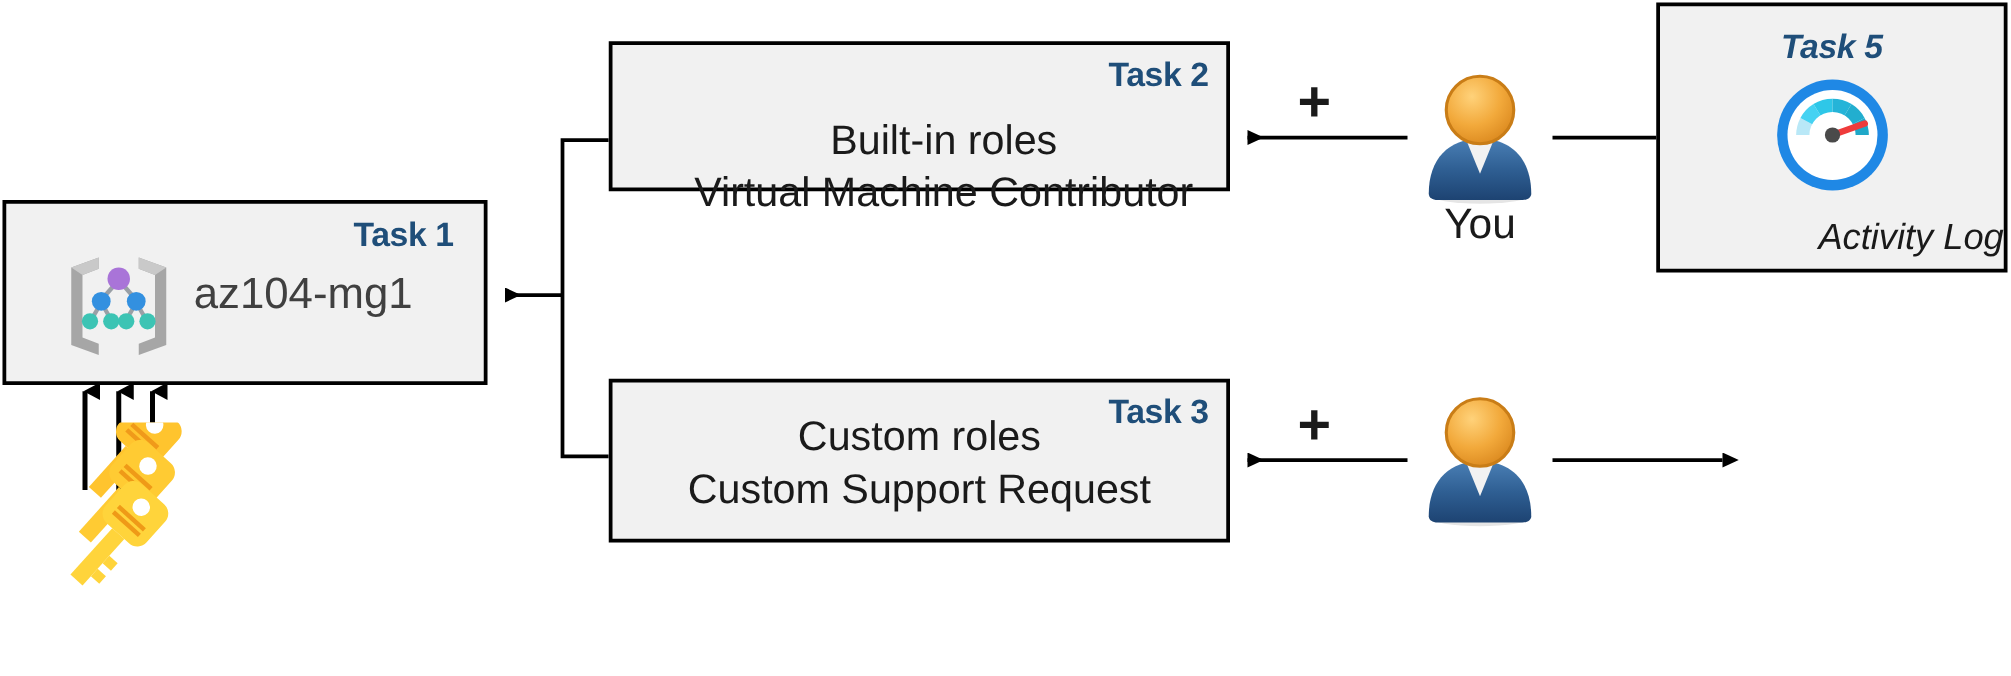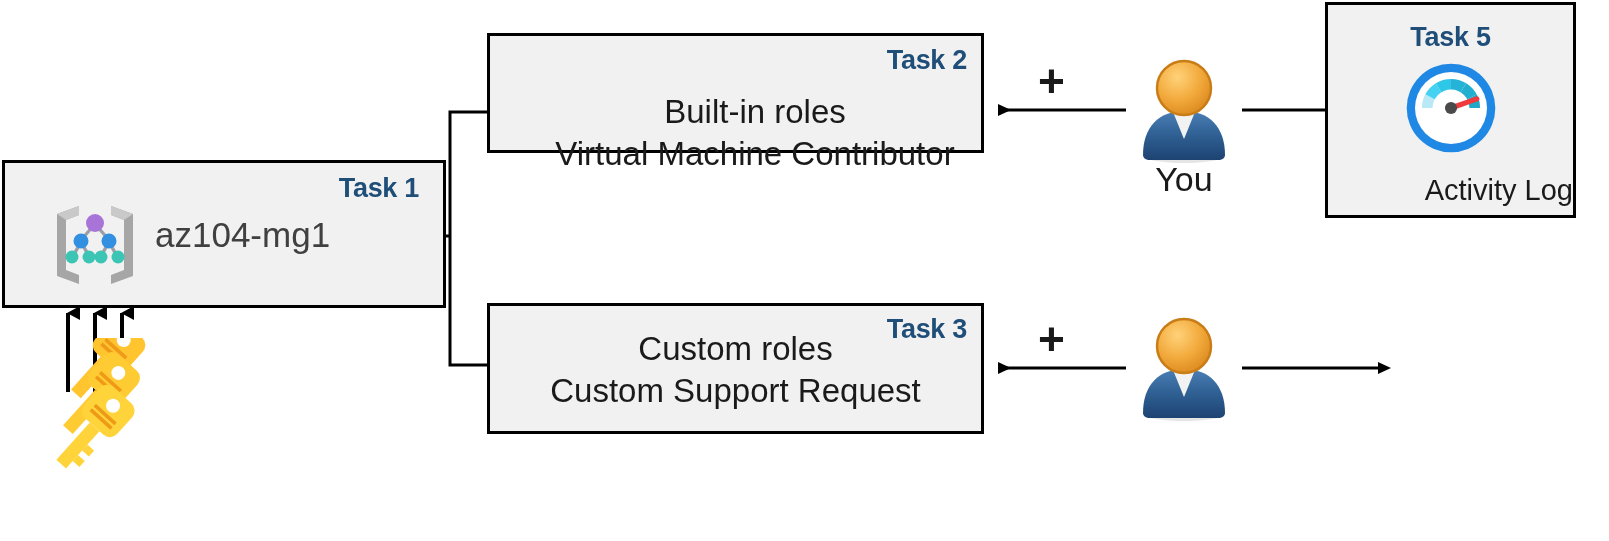--- a/index.html
+++ b/index.html
@@ -40,42 +40,42 @@
     right: 0;
     text-align: center;
     color: #1a1a1a;
     font-size: 33px;
     line-height: 1.28;
     font-weight: 400;
     white-space: pre-line;
   }
 
   
-  #task1 { left: 2px; top: 160px; width: 444px; height: 148px; }
+  #task1 { left: 2px; top: 160px; width: 388px; height: 148px; }
   #task1 .task-tag { right: 24px; top: 10px; }
   #task1-label {
     position: absolute;
     left: 150px; top: 52px;
     font-size: 35px;
     color: #404040;
   }
   #mg-icon { position: absolute; left: 45px; top: 198px; width: 100px; height: 90px; }
 
   
   #task2 { left: 487px; top: 33px; width: 497px; height: 120px; }
   #task2 .task-tag { right: 14px; top: 9px; }
   #task2 .box-title { top: 55px; margin-left: 39px; }
 
   
   #task3 { left: 487px; top: 303px; width: 497px; height: 131px; }
   #task3 .task-tag { right: 14px; top: 8px; }
   #task3 .box-title { top: 22px; }
 
   
-  #task5 { left: 1325px; top: 2px; width: 251px; height: 216px; }
+  #task5 { left: 1325px; top: 2px; width: 281px; height: 216px; font-style: italic; }
   #task5 .task-tag { left: 0; right: 0; top: 17px; text-align: center; }
   #task5 .icon-slot { position: absolute; left: 50%; top: 55px; transform: translateX(-50%); }
   #task5 .box-caption {
     position: absolute; left: 0; right: 0; bottom: 8px;
     text-align: right; font-size: 29px; color: #1a1a1a;
   }
 
   
   #task4 { left: 1325px; top: 255px; width: 281px; height: 213px; }
   #task4 .task-tag { left: 0; right: 0; top: 27px; text-align: center; }

